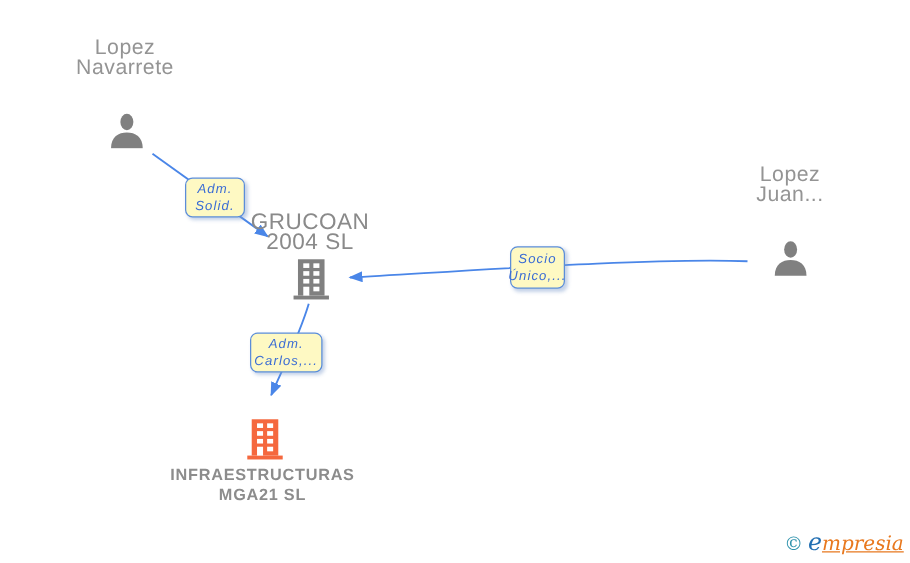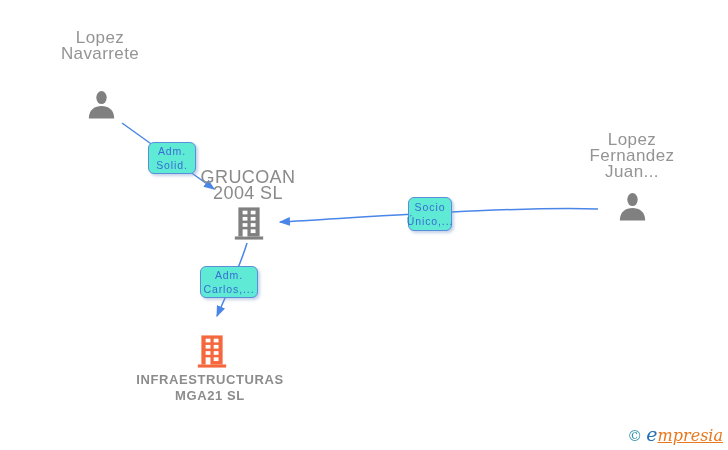--- a/index.html
+++ b/index.html
@@ -36,33 +36,34 @@
     font-size: 13px;
     line-height: 16px;
     color: #8c8c8c;
     letter-spacing: 0.6px;
   }
   .icon-wrap { position: absolute; z-index: 2; }
 
   .edge-label {
     position: absolute;
     z-index: 3;
-    background: #5eead4;
+    background: #fef9c3;
     border: 1.5px solid #5b8dd9;
     border-radius: 6px;
     box-shadow: 2px 2px 3px rgba(125, 155, 205, 0.45);
     color: #3a6cd4;
     font-size: 10.5px;
     line-height: 14px;
     letter-spacing: 0.9px;
     text-align: center;
     display: flex;
     flex-direction: column;
     justify-content: center;
     align-items: center;
+    font-style: italic;
   }
 
   .watermark {
     position: absolute;
     right: 5px;
     bottom: 5px;
     z-index: 4;
     font-family: "DejaVu Serif", serif;
     font-style: italic;
     font-size: 16px;
@@ -124,21 +125,20 @@
     </svg>
   </div>
 
   <div class="edge-label" style="left:408px; top:197px; width:44px; height:34px;">
     <div>Socio</div>
     <div>Único,...</div>
   </div>
 
   <div class="node-label" style="left:572px; top:132px; width:120px;">
     <div>Lopez</div>
-    <div>Fernandez</div>
     <div>Juan...</div>
   </div>
   <div class="icon-wrap" style="left:618px; top:191px;">
     <svg width="29" height="30" viewBox="0 0 24 24">
       <ellipse cx="12" cy="6.7" rx="4.3" ry="5.4" fill="#808080"></ellipse>
       <path d="M1.5,24 C1.5,16.5 6.5,13.6 12,13.6 C17.5,13.6 22.5,16.5 22.5,24 Z" fill="#808080"></path>
     </svg>
   </div>
 
   <div class="edge-label" style="left:200px; top:266px; width:58px; height:32px;">

